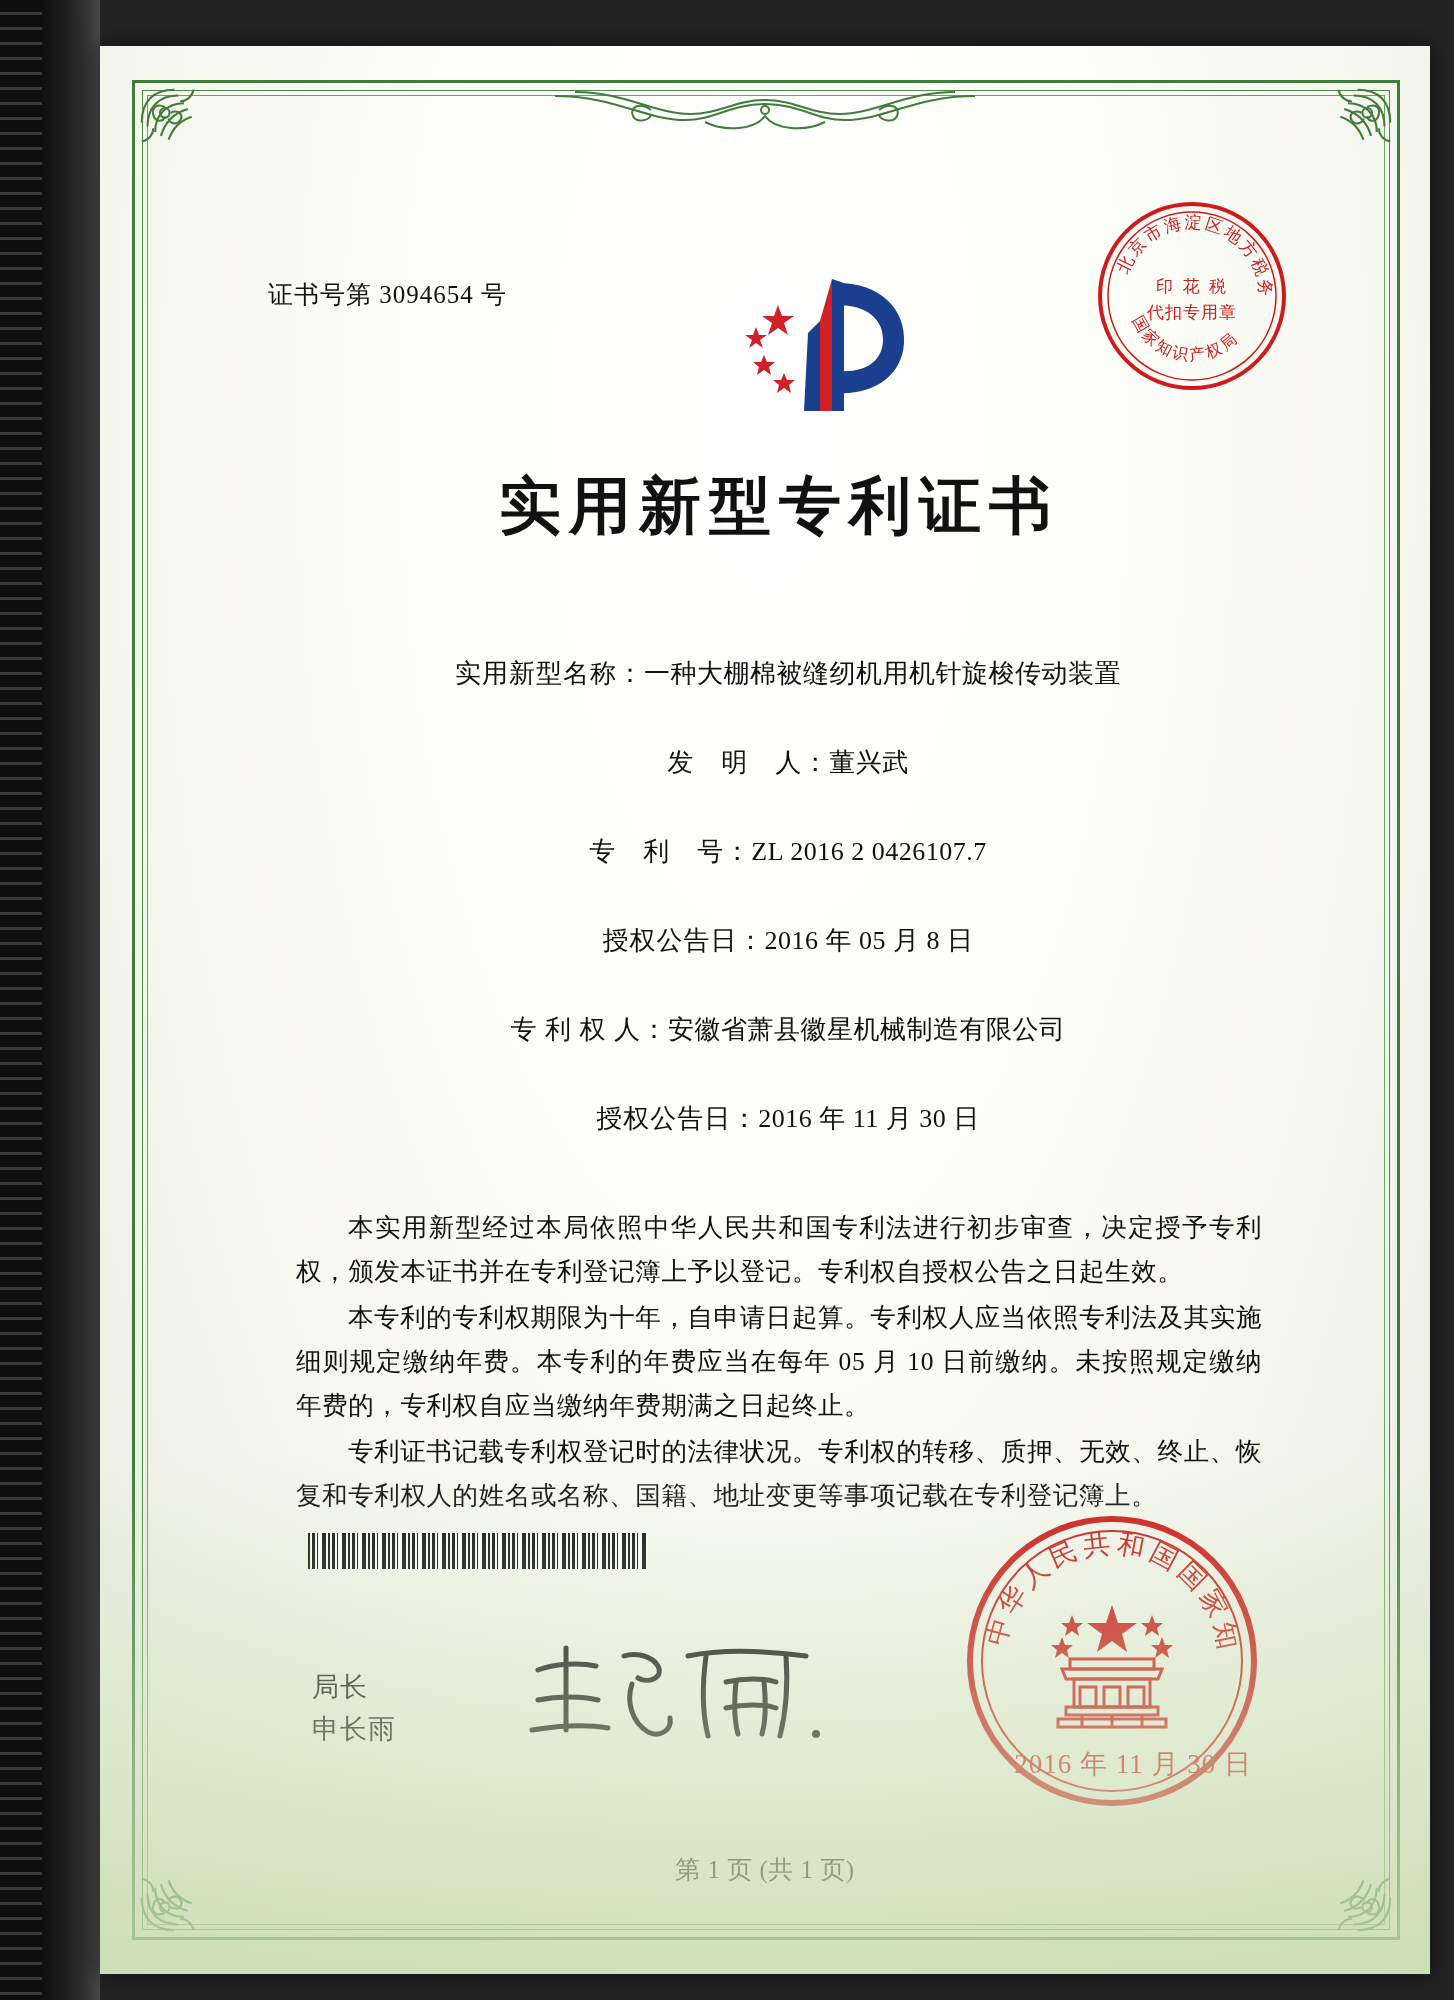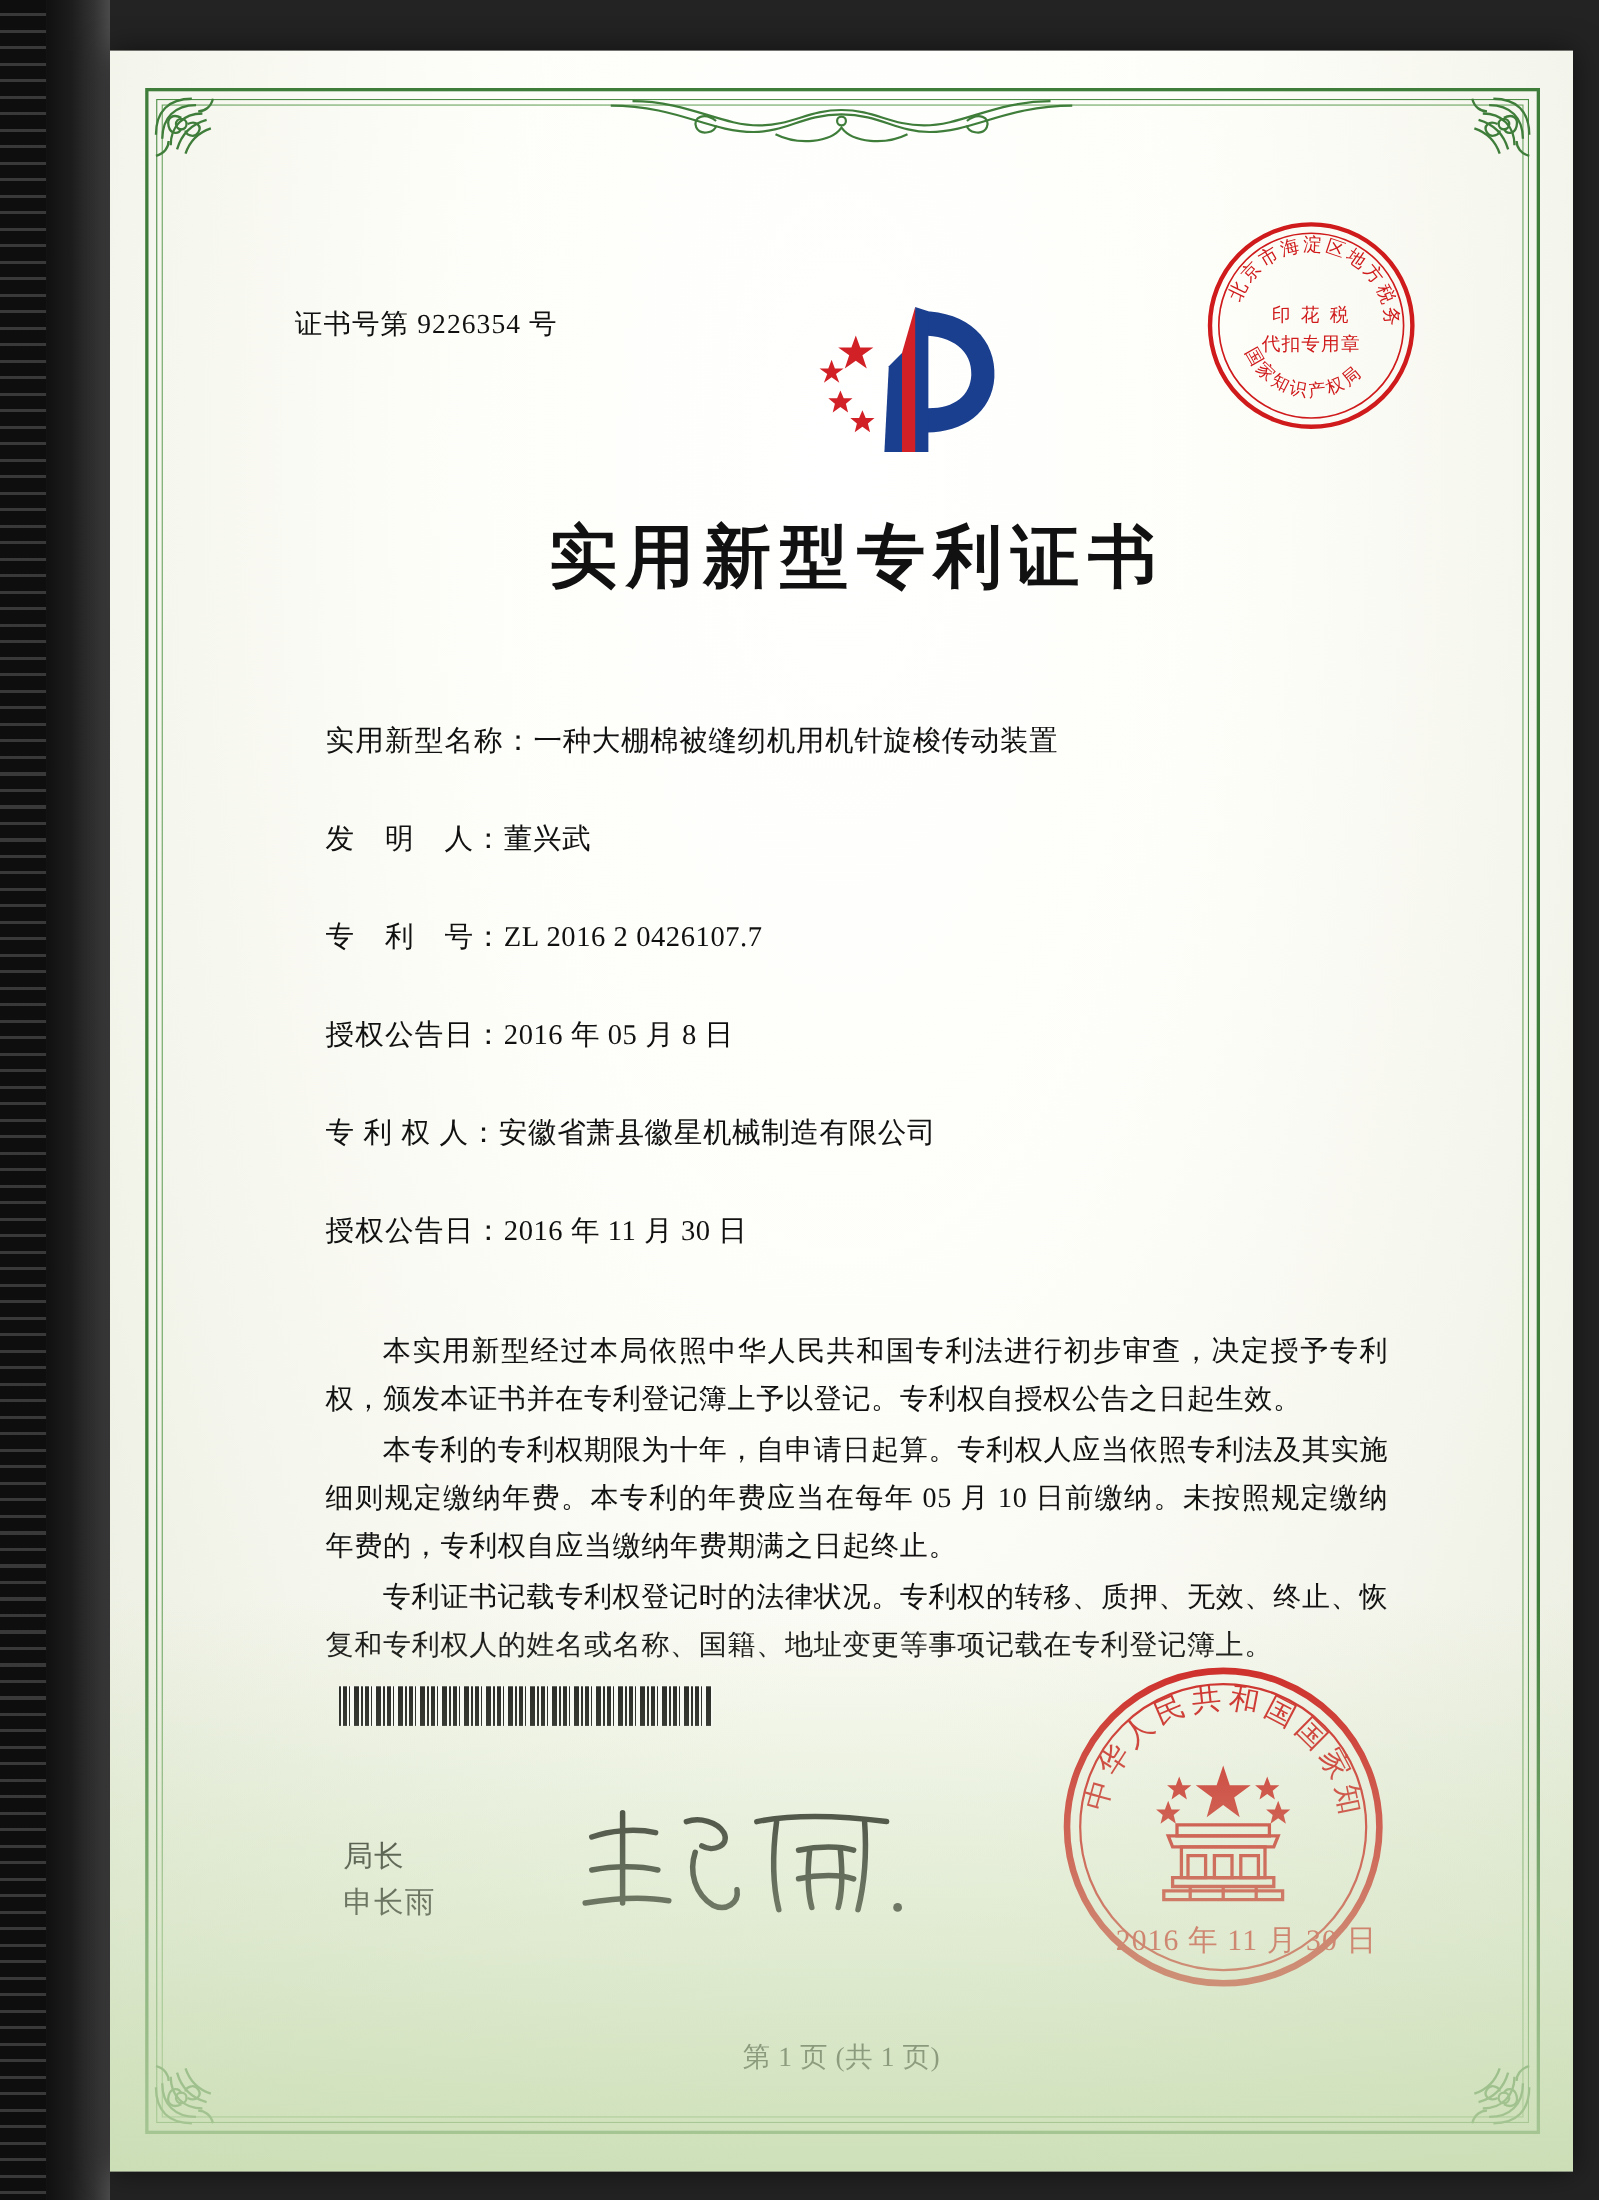--- a/index.html
+++ b/index.html
@@ -148,20 +148,21 @@
     color: #111;
     font-family: "DejaVu Serif", "Liberation Serif", serif;
     margin-left: 28px;
   }
 
   .fields {
     position: absolute;
     left: 196px;
     top: 610px;
     right: 150px;
+    text-align: center;
   }
   .field {
     font-size: 26px;
     color: #111;
     margin-bottom: 54px;
     white-space: nowrap;
     letter-spacing: .5px;
   }
   .field .lbl { letter-spacing: 1px; }
   .field .val { letter-spacing: .5px; }
@@ -331,21 +332,21 @@
         <path d="M150 36 C170 46 200 44 210 30 C220 44 250 46 270 36"></path>
         <circle cx="210" cy="24" r="4"></circle>
         <path d="M96 24 C86 16 74 20 78 30 C82 38 96 34 96 28"></path>
         <path d="M324 24 C334 16 346 20 342 30 C338 38 324 34 324 28"></path>
       </g>
     </svg>
   </div>
 
   <div class="content">
 
-    <div class="cert-no">证书号第 9226354 号</div>
+    <div class="cert-no">证书号第 3094654 号</div>
 
     <div class="logo">
       <svg viewBox="0 0 210 165">
 
         <path d="M118 22 C160 22 186 48 184 82 C182 116 152 134 118 132 L118 110 C146 112 162 100 163 80 C164 58 146 44 118 44 Z" fill="#1b3f8f"></path>
 
         <path d="M112 18 L124 22 L124 150 L106 150 Z" fill="#1b3f8f"></path>
         <path d="M112 18 L100 60 L100 150 L112 150 Z" fill="#d12026"></path>
         <path d="M88 72 L100 60 L100 150 L84 150 Z" fill="#1b3f8f"></path>
 

